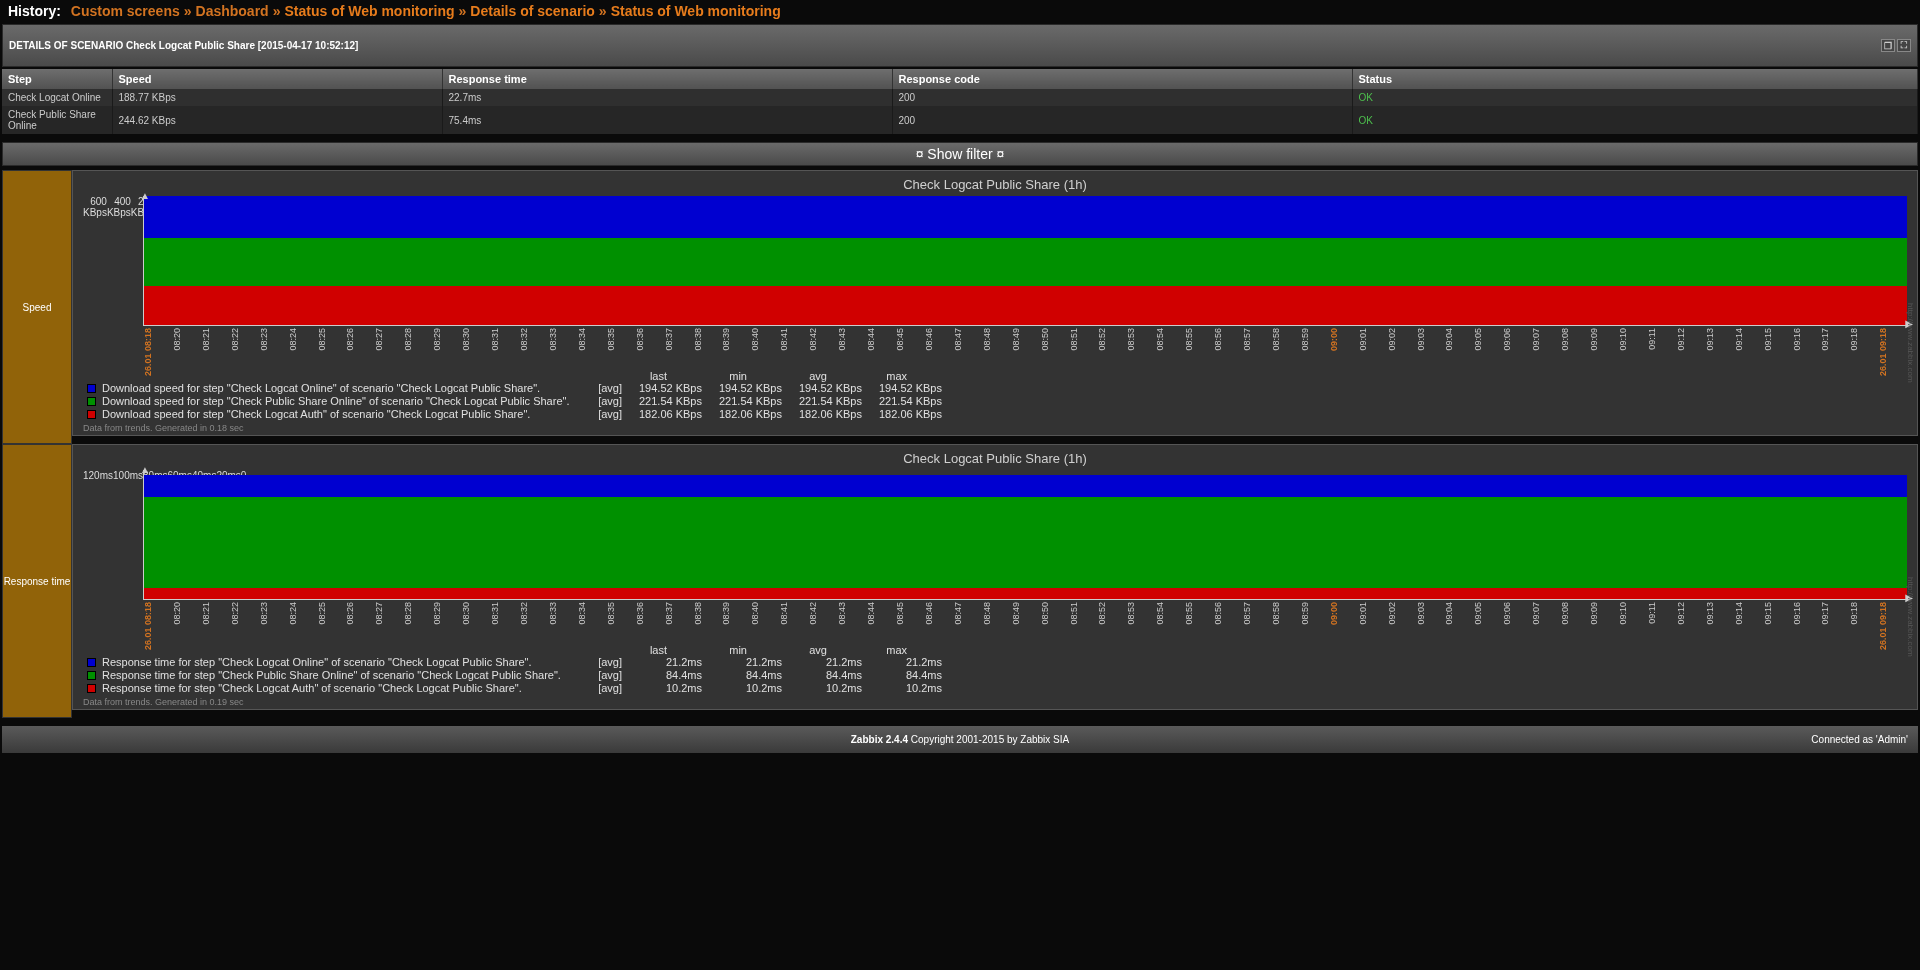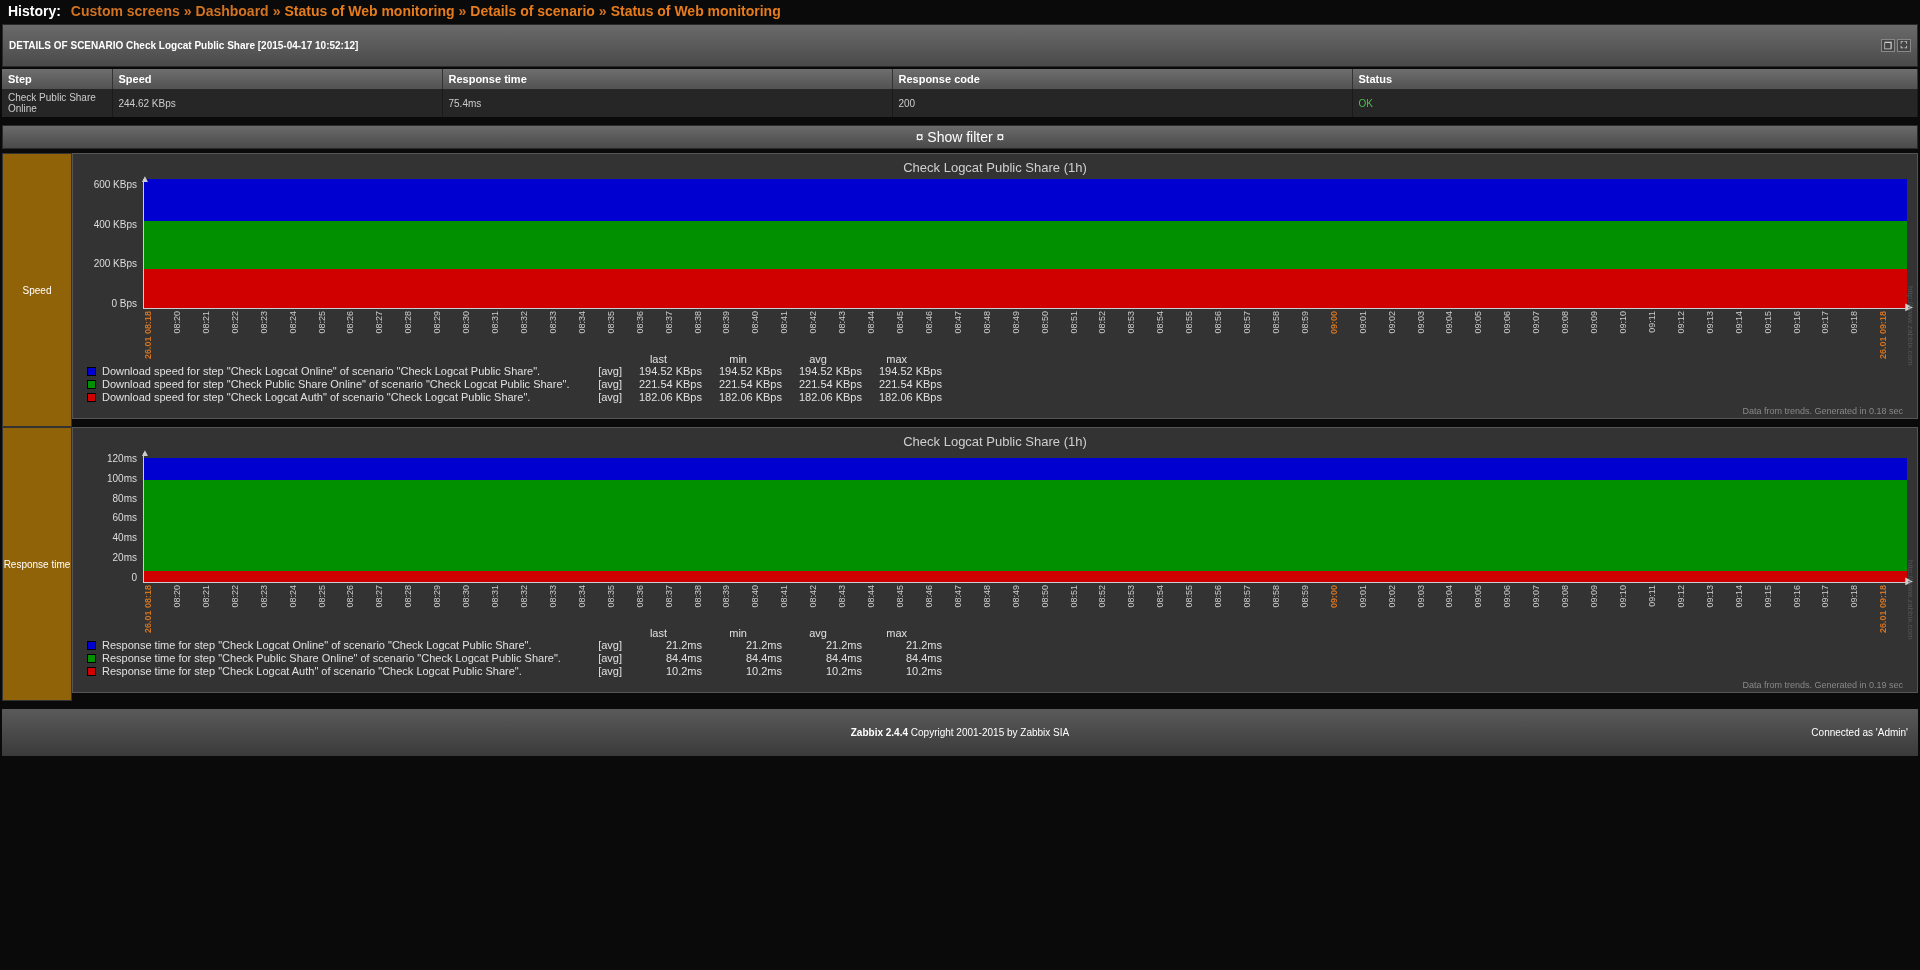--- a/index.html
+++ b/index.html
@@ -19,39 +19,39 @@
 table.data tr.d1 { background:#262626; }
 table.data tr.total td { background:#1a1a1a; }
 .ok { color:#4dbf4d; }
 .filter-bar { background:linear-gradient(#6a6a6a,#4a4a4a); text-align:center; padding:3px; margin:8px 2px 4px; font-size:14px; color:#fff; cursor:pointer; border:1px solid #2a2a2a; }
 .charts-wrap { margin:2px; }
 .chart-row { display:flex; }
 .side-label { width:70px; background:#916309; display:flex; align-items:center; justify-content:center; color:#fff; font-size:10px; border:1px solid #333; }
 .chart-box { flex:1; background:#333; border:1px solid #555; padding:6px 10px 2px; position:relative; margin-bottom:8px; }
 .chart-title { text-align:center; color:#d0d0d0; font-size:13px; margin-bottom:4px; }
 .chart-body { display:flex; height:130px; }
-.yaxis { width:60px; display:flex; flex-direction:column; justify-content:space-between; text-align:right; padding-right:6px; font-size:10px; color:#ddd; }
+.yaxis { width:60px; display:flex; flex-direction:row; justify-content:space-between; text-align:right; padding-right:24px; font-size:10px; color:#ddd; }
 .plot { flex:1; position:relative; border-left:1px solid #ccc; border-bottom:1px solid #ccc; }
 .band { position:absolute; left:0; right:0; }
 .arrow-up { position:absolute; left:-4px; top:-6px; color:#ccc; font-size:10px; }
 .arrow-right { position:absolute; right:-6px; bottom:-4px; color:#ccc; font-size:10px; }
 .xaxis { margin-left:60px; display:flex; font-size:9px; color:#ccc; height:38px; align-items:flex-start; padding-top:2px; }
 .xaxis .tick { flex:1; text-align:center; writing-mode:vertical-rl; transform:rotate(180deg); white-space:nowrap; }
 .xaxis .edge { color:#d27321; font-weight:bold; }
 .legend { margin:6px 0 2px 4px; font-size:11px; color:#e0e0e0; }
 .legend .hdr { display:inline-block; margin-left:500px; }
 .legend .hdr span { display:inline-block; width:80px; text-align:right; }
 .legend-row { display:flex; align-items:center; line-height:13px; }
 .sw { width:9px; height:9px; margin-right:6px; border:1px solid #000; }
 .leg-name { width:480px; white-space:nowrap; overflow:hidden; }
 .leg-agg { width:40px; text-align:right; }
 .leg-val { width:80px; text-align:right; }
-.foot-note { text-align:right; font-size:9px; color:#888; padding-right:4px; }
+.foot-note { text-align:left; font-size:9px; color:#888; padding-right:4px; }
 .watermark { position:absolute; right:2px; top:50%; writing-mode:vertical-rl; font-size:8px; color:#555; }
-.footer { background:linear-gradient(#5a5a5a,#3a3a3a); margin:8px 2px 2px; padding:18px 10px; display:flex; justify-content:space-between; color:#fff; font-size:10px; }
+.footer { background:linear-gradient(#5a5a5a,#3a3a3a); margin:8px 2px 2px; padding:8px 10px; display:flex; justify-content:space-between; color:#fff; font-size:10px; }
 .footer .center { position:absolute; left:50%; transform:translateX(-50%); }
 .footer .center b { font-weight:bold; }
 </style>
 </head>
 <body>
 
 <div class="history-bar">
   <span class="lbl">History:</span>
   <span id="hist-links"><a href="#">Custom screens</a><span class="sep">»</span><a href="#">Dashboard</a><span class="sep">»</span><a href="#" class="cur">Status of Web monitoring</a><span class="sep">»</span><a href="#" class="cur">Details of scenario</a><span class="sep">»</span><a href="#" class="cur">Status of Web monitoring</a></span>
 </div>
@@ -68,20 +68,27 @@
   <thead>
       <tr id="thead-row">
         <th>Step</th>
         <th>Speed</th>
         <th>Response time</th>
         <th>Response code</th>
         <th>Status</th>
       </tr>
     </thead>
   <tbody id="tbody">
+      <tr class="d0">
+        <td style="width: 110px;">Check Logcat Online</td>
+        <td style="width: 330px;">188.77 KBps</td>
+        <td style="width: 450px;">22.7ms</td>
+        <td style="width: 460px;">200</td>
+        <td style="width: auto;"><span class="ok">OK</span></td>
+      </tr>
       <tr class="d1">
         <td style="width: 110px;">Check Public Share Online</td>
         <td style="width: 330px;">244.62 KBps</td>
         <td style="width: 450px;">75.4ms</td>
         <td style="width: 460px;">200</td>
         <td style="width: auto;"><span class="ok">OK</span></td>
       </tr>
     </tbody>
 </table>
 

